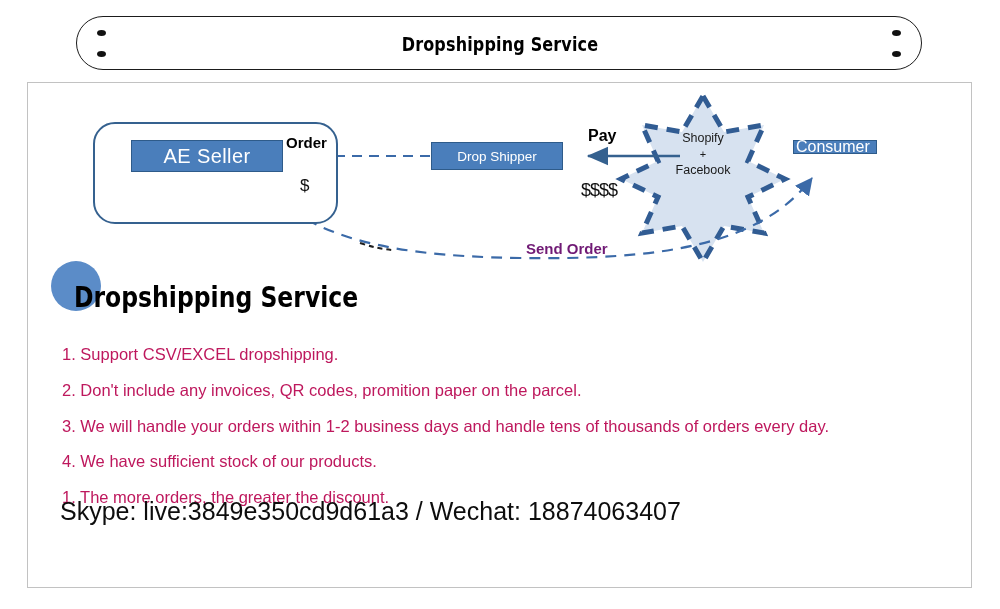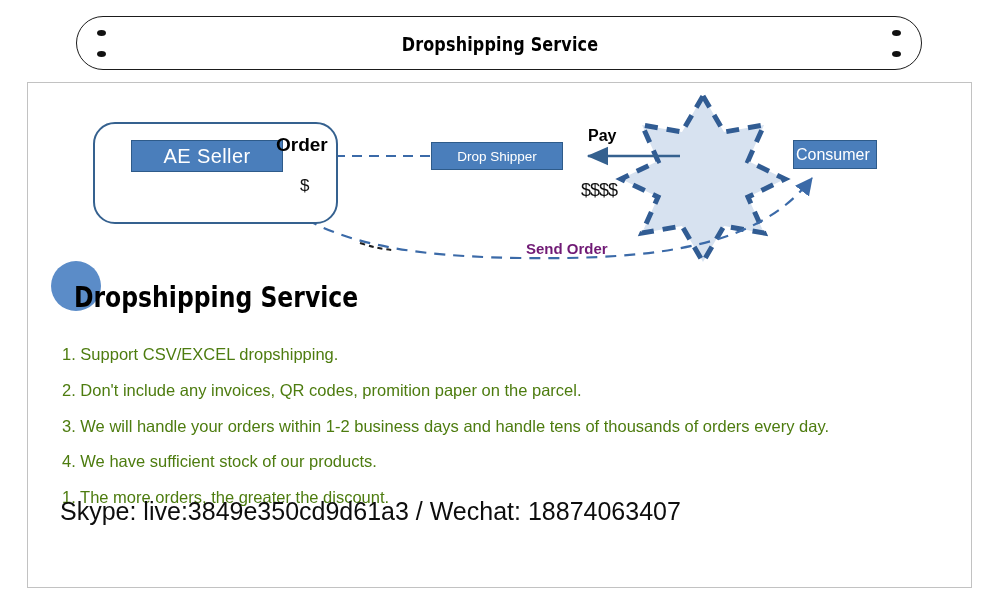--- a/index.html
+++ b/index.html
@@ -46,35 +46,35 @@
   }
   .box{
     position:absolute;box-sizing:border-box;
     background:#4a7ebb;border:1.6px solid #2e5b8a;
     display:flex;align-items:center;justify-content:center;
     color:#ffffff;font-size:20px;font-family:"Liberation Sans",sans-serif;
     white-space:nowrap;
   }
   .box-ae{left:131px;top:140px;width:152px;height:32px;letter-spacing:.4px;}
   .box-ds{left:431px;top:142px;width:132px;height:28px;font-size:13.5px;}
-  .box-consumer{left:793px;top:140px;width:84px;height:29px;font-size:16px;
+  .box-consumer{left:793px;top:140px;width:84px;height:14px;font-size:16px;
                 justify-content:flex-start;padding-left:2px;overflow:visible;}
   .box-consumer .clabel{margin-left:0px;}
 
   .ali-logo{
     position:absolute;left:113px;top:186px;
     font-family:"DejaVu Sans", sans-serif;
     font-weight:700;font-size:26px;letter-spacing:-.6px;white-space:nowrap;
   }
   .ali-logo .ali{color:#e8920a;}
   .ali-logo .express{color:#e2231a;}
   .ali-logo .tm{color:#e8920a;font-size:10px;vertical-align:super;}
 
   .lbl{position:absolute;white-space:nowrap;font-family:"Liberation Sans",sans-serif;}
-  .lbl-order{left:276px;top:134px;font-weight:700;font-size:19px;color:#000;}
+  .lbl-order{left:286px;top:134px;font-weight:700;font-size:15px;color:#000;}
   .lbl-dollar{left:300px;top:176px;font-size:17px;color:#111;}
   .lbl-pay{left:588px;top:127px;font-weight:700;font-size:16px;color:#000;}
   .lbl-dollars{left:581px;top:180px;font-size:18px;color:#111;letter-spacing:-1px;}
   .lbl-send{left:526px;top:240px;font-weight:700;font-size:15px;color:#701a75;}
 
   .star-text{
     position:absolute;left:660px;top:130px;width:86px;
     text-align:center;color:#1a1a1a;font-size:12.5px;line-height:1.35;
     font-family:"Liberation Sans",sans-serif;
   }
@@ -88,21 +88,21 @@
   .section-title{
     position:absolute;left:74px;top:281px;
     font-family:"DejaVu Sans", sans-serif;
     font-weight:700;font-size:28px;color:#000;white-space:nowrap;
     transform:scaleX(.84);transform-origin:left center;
   }
 
   
   .list{position:absolute;left:62px;top:344px;width:900px;}
   .list-item{
-    font-size:16.5px;color:#4d7c0f;line-height:1.32;margin-bottom:14px;
+    font-size:16.5px;color:#be185d;line-height:1.32;margin-bottom:14px;
     white-space:nowrap;font-family:"Liberation Sans",sans-serif;
   }
   .contact{
     position:absolute;left:60px;top:497px;
     font-size:25px;color:#0d0d0d;white-space:nowrap;
     font-family:"Liberation Sans",sans-serif;
   }
 </style>
 </head>
 <body>
@@ -156,20 +156,25 @@
 
 
   <div class="box box-ds">
     <span>Drop Shipper</span>
   </div>
 
   <div class="box box-consumer">
     <span class="clabel">Consumer</span>
   </div>
 
+  <div class="star-text">
+    <div>Shopify</div>
+    <div class="plus">+</div>
+    <div>Facebook</div>
+  </div>
 
   <div class="lbl lbl-order">Order</div>
   <div class="lbl lbl-dollar">$</div>
   <div class="lbl lbl-pay">Pay</div>
   <div class="lbl lbl-dollars">$$$$</div>
   <div class="lbl lbl-send">Send Order</div>
 
   <div class="blue-dot"></div>
   <div class="section-title">Dropshipping Service</div>
 

